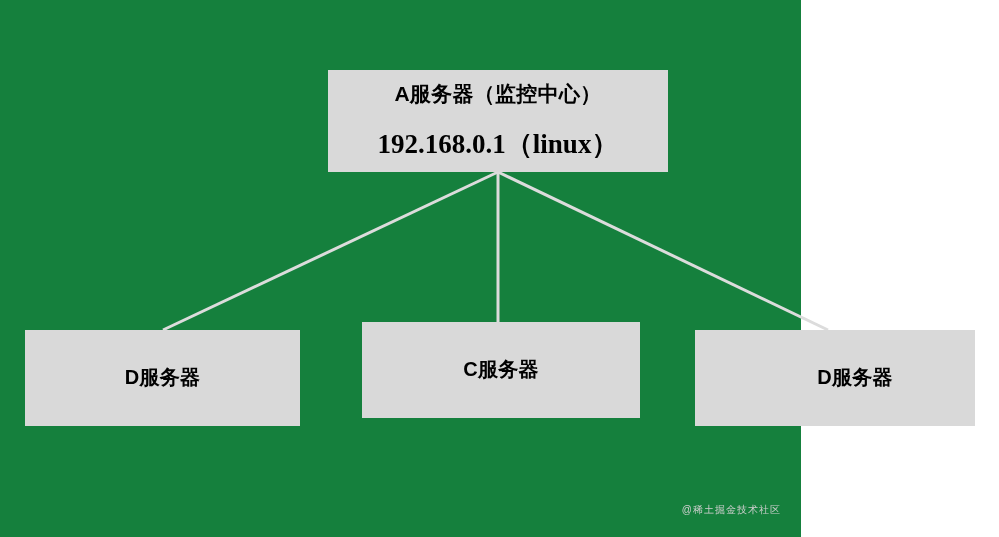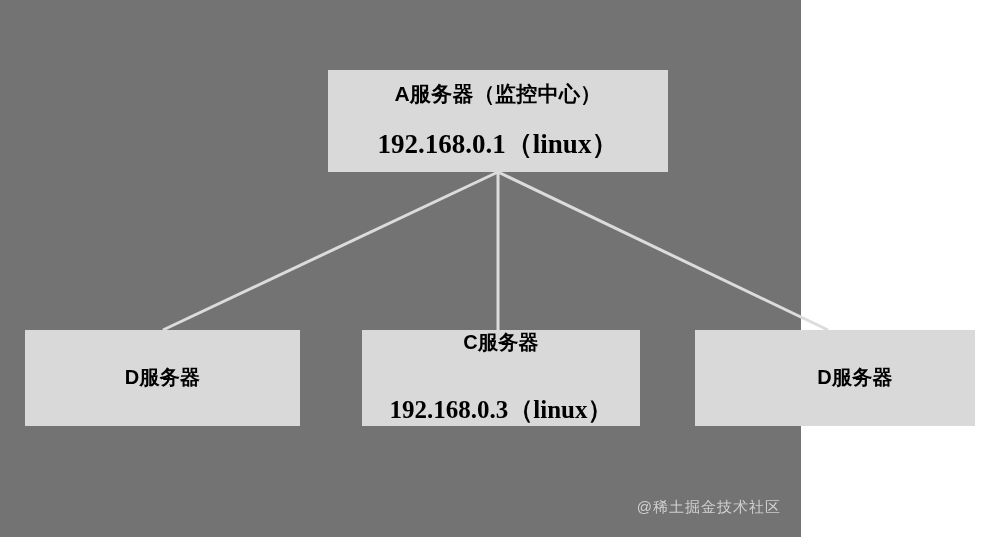--- a/index.html
+++ b/index.html
@@ -10,21 +10,21 @@
   body {
     font-family: "Liberation Sans", "DejaVu Sans", sans-serif;
     width: 999px;
     height: 537px;
     overflow: hidden;
   }
   #canvas {
     position: relative;
     width: 801px;
     height: 537px;
-    background: #737373;
+    background: #15803d;
   }
   #connector-layer {
     position: absolute;
     left: 0;
     top: 0;
     width: 999px;
     height: 537px;
     pointer-events: none;
   }
   .node-box {
@@ -61,38 +61,37 @@
   #node-a .node-title { font-size: 21px; }
   #node-a .node-addr  { font-size: 27px; }
   #node-b {
     left: 25px;
     top: 330px;
     width: 275px;
     height: 96px;
   }
   #node-c {
     left: 362px;
-    top: 330px;
+    top: 322px;
     width: 278px;
     height: 96px;
-    justify-content: space-between;
   }
   #node-d {
     left: 695px;
     top: 330px;
     width: 280px;
     height: 96px;
     padding-left: 40px;
   }
   #watermark {
     position: absolute;
     right: 20px;
     bottom: 20px;
     font-family: "Liberation Sans", "DejaVu Sans", sans-serif;
-    font-size: 15px;
+    font-size: 10px;
     color: #cfcfcf;
     letter-spacing: 1px;
     white-space: nowrap;
   }
 </style>
 </head>
 <body>
 
 <div id="canvas">
 
@@ -106,21 +105,20 @@
     <div class="node-title">A服务器（监控中心）</div>
     <div class="node-addr">192.168.0.1（linux）</div>
   </div>
 
   <div class="node-box" id="node-b">
     <div class="node-title">D服务器</div>
   </div>
 
   <div class="node-box" id="node-c">
     <div class="node-title">C服务器</div>
-    <div class="node-addr">192.168.0.3（linux）</div>
   </div>
 
   <div class="node-box" id="node-d">
     <div class="node-title">D服务器</div>
   </div>
 
   <div id="watermark">@稀土掘金技术社区</div>
 
 </div>
 

